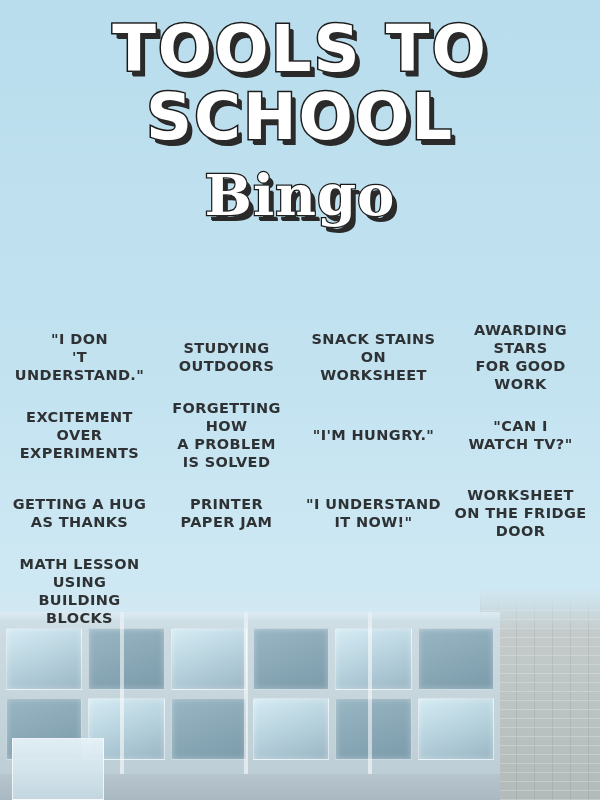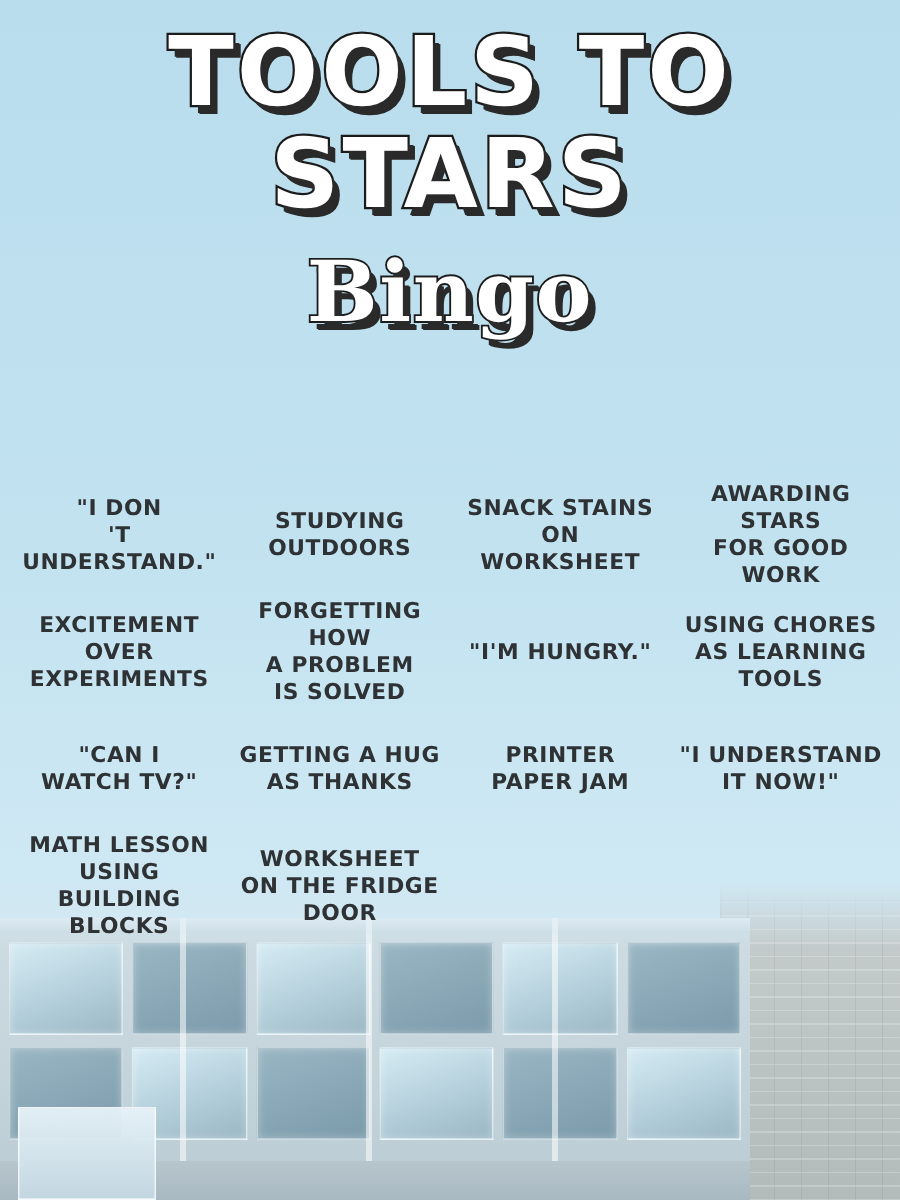--- a/index.html
+++ b/index.html
@@ -222,21 +222,21 @@
     <div class="mullion" style="left:244px"></div>
     <div class="mullion" style="left:368px"></div>
 
     <div class="base-strip"></div>
     <div class="entry"></div>
     <div class="photo-fade-top"></div>
   </div>
 
   <div class="title-block">
     <div class="title-line">TOOLS TO</div>
-    <div class="title-line title-line-2">STARS</div>
+    <div class="title-line title-line-2">SCHOOL</div>
     <div class="script">Bingo</div>
   </div>
 
   <div class="grid">
     <div class="cell">
         <span class="cell-text">"I DON
 'T UNDERSTAND."</span>
       </div>
     <div class="cell">
         <span class="cell-text">STUDYING
@@ -256,47 +256,43 @@
 OVER EXPERIMENTS</span>
       </div>
     <div class="cell">
         <span class="cell-text">FORGETTING HOW
 A PROBLEM
 IS SOLVED</span>
       </div>
     <div class="cell">
         <span class="cell-text">"I'M HUNGRY."</span>
       </div>
-    <div class="cell">
-        <span class="cell-text">USING CHORES
-AS LEARNING TOOLS</span>
-      </div>
 
     <div class="cell">
         <span class="cell-text">"CAN I
 WATCH TV?"</span>
       </div>
     <div class="cell">
         <span class="cell-text">GETTING A HUG
 AS THANKS</span>
       </div>
     <div class="cell">
         <span class="cell-text">PRINTER
 PAPER JAM</span>
       </div>
 
     <div class="cell">
         <span class="cell-text">"I UNDERSTAND
 IT NOW!"</span>
+      </div>
+    <div class="cell">
+        <span class="cell-text">WORKSHEET
+ON THE FRIDGE
+DOOR</span>
       </div>
     <div class="cell">
         <span class="cell-text">MATH LESSON
 USING BUILDING
 BLOCKS</span>
       </div>
-    <div class="cell">
-        <span class="cell-text">WORKSHEET
-ON THE FRIDGE
-DOOR</span>
-      </div>
   </div>
 
 </div>
 
 </body></html>

